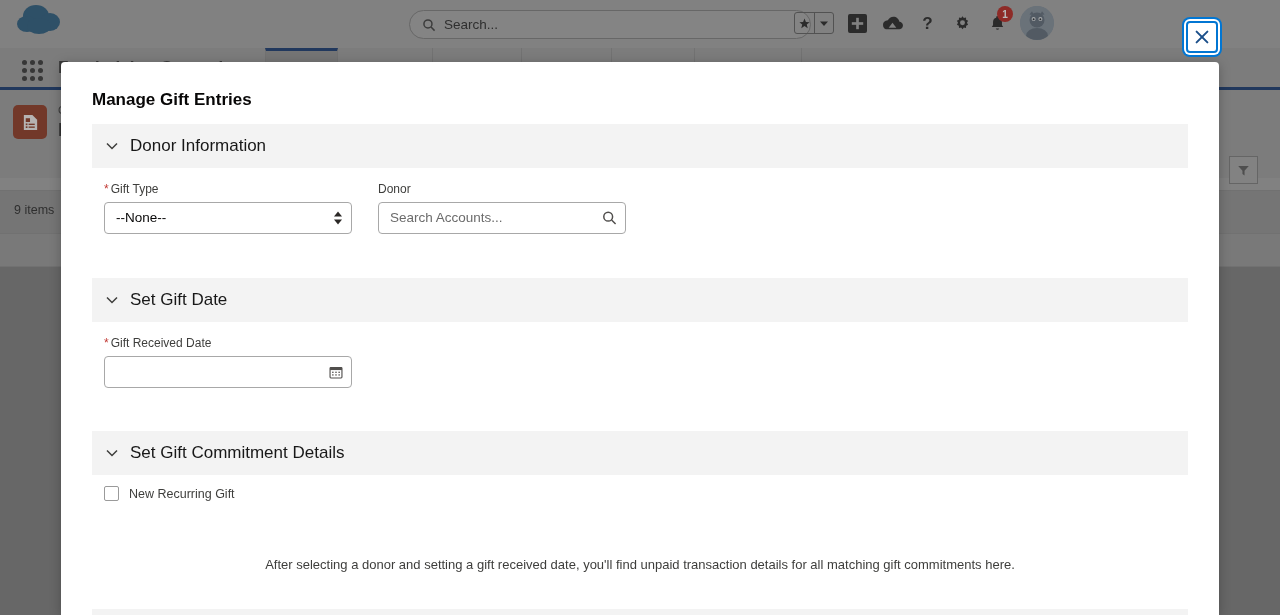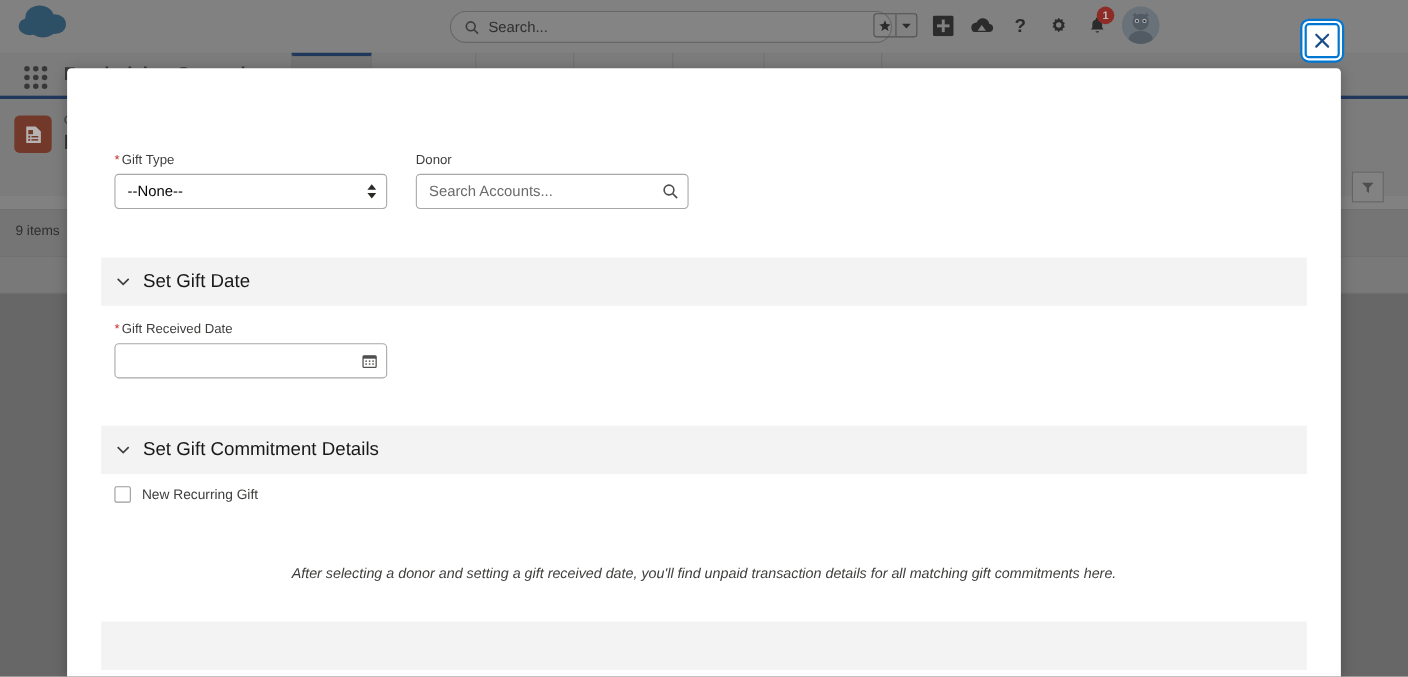--- a/index.html
+++ b/index.html
@@ -225,21 +225,21 @@
   }
 
   .cbx-row { display: flex; align-items: flex-end; padding: 11px 12px 0 12px; }
   .cbx {
     width: 15px; height: 15px; border: 1px solid #9a9a9a; border-radius: 2px;
     background: #fff; margin-right: 10px; flex: none;
   }
   .cbx-label { font-size: 12.5px; color: #3e3e3c; }
 
   .helper-text {
-    text-align: center; font-style: italic;
+    text-align: center; 
     font-size: 13px; color: #3e3e3c;
     padding: 0 20px;
   }
 </style>
 </head>
 <body>
 
 <div id="app-background">
 
   <div class="sf-header">
@@ -391,23 +391,30 @@
   <div class="th-cell" style="left:672px; width:220px;"></div>
   <div class="th-cell" style="left:892px; width:220px;"></div>
   <div class="th-cell" style="left:1112px; width:168px;"></div>
   <div class="table-body"></div>
 </div>
 
 <div id="backdrop"></div>
 
 <div id="modal">
 
+  <div class="modal-title">Manage Gift Entries</div>
 
   <div class="modal-body">
 
+    <div class="section-head">
+      <svg class="chev" viewBox="0 0 16 16" fill="none" stroke="#3e3e3c" stroke-width="1.5">
+        <polyline points="3,5.5 8,10.5 13,5.5"></polyline>
+      </svg>
+      <span class="section-title">Donor Information</span>
+    </div>
 
     <div class="field-row">
       <div class="field">
         <div class="fld-label">
           <span class="req">*</span>
           <span>Gift Type</span>
         </div>
         <div class="sel-wrap">
           <select class="sf-select">
             <option>--None--</option>

